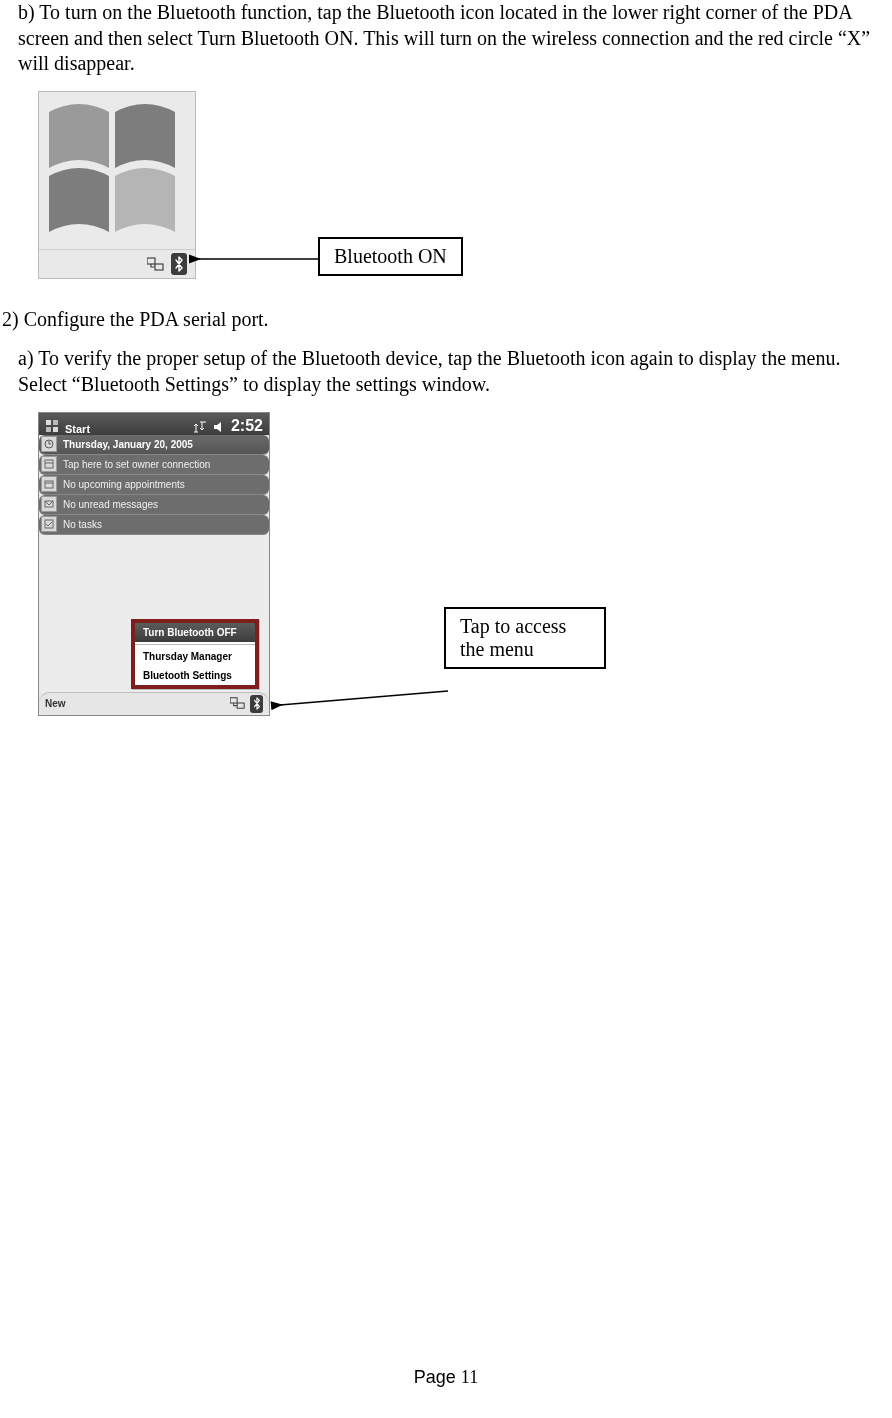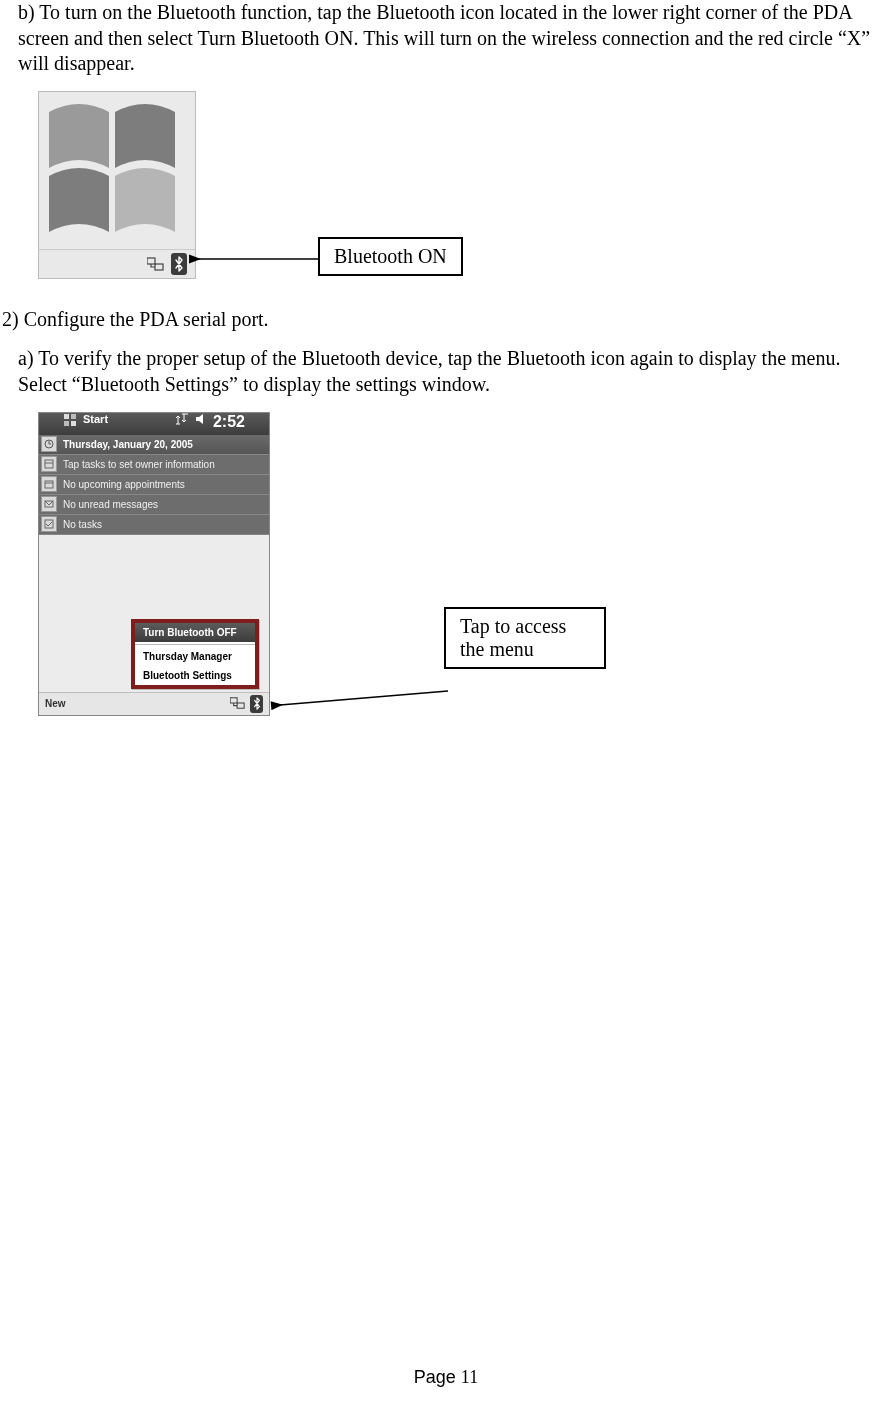--- a/index.html
+++ b/index.html
@@ -95,35 +95,36 @@
     background: #e8e8e8;
     position: relative;
     font-family: Tahoma, Arial, sans-serif;
     font-size: 11px;
     color: #fff;
     overflow: hidden;
   }
   .fig2 .titlebar {
     height: 22px;
     background: linear-gradient(to bottom, #5a5a5a, #3d3d3d);
-    display:flex; align-items:flex-start;
-    padding: 0 24px;
+    display:flex; align-items:flex-end;
+    padding: 0 6px;
     gap: 6px;
     font-weight: bold;
   }
   .fig2 .titlebar .spacer { flex:1; }
   .fig2 .titlebar .tinytxt { font-size:16px; font-weight:bold; }
   .fig2 .row {
     height: 19px;
     display:flex; align-items:center;
     gap: 6px;
     padding: 0 20px 0 2px;
     border-bottom: 1px solid #888;
     font-size: 10px;
     color: #f0f0f0;
+    border-radius: 6px;
   }
   .fig2 .row.date {
     background: linear-gradient(to bottom, #6a6a6a, #555);
     font-weight: bold;
     color: #fff;
   }
   .fig2 .row.info { background: #6d6d6d; }
   .fig2 .row .rowicon {
     width: 14px; height:14px;
     background: #d9d9d9;
@@ -158,21 +159,21 @@
   }
   .fig2 .popup .sep { height:1px; background:#bbb; margin: 2px 0; }
   .fig2 .bottombar {
     position:absolute; left:0; right:0; bottom:0;
     height:22px;
     background:#e6e6e6;
     border-top:1px solid #bdbdbd;
     display:flex; align-items:center;
     padding: 0 6px;
     color:#333;
-    font-size:10px; font-weight:bold;
+    font-size:10px; font-weight:bold;border-radius:11px;
   }
   .fig2 .bottombar .spacer{flex:1;}
   .fig2 .bottombar .bt-icon { width:13px; height:18px; }
 
   .fig2-callout {
     position:absolute;
     left: 406px;
     top: 195px;
     width: 130px;
   }
@@ -275,21 +276,21 @@
         </span>
         <span>Thursday, January 20, 2005</span>
       </div>
       <div class="row info">
         <span class="rowicon">
           <svg width="10" height="10" viewBox="0 0 10 10">
               <rect x="1" y="1" width="8" height="8" fill="none" stroke="#666"></rect>
               <path d="M1 4 H9" stroke="#666"></path>
             </svg>
         </span>
-        <span>Tap tasks to set owner information</span>
+        <span>Tap here to set owner connection</span>
       </div>
       <div class="row info">
         <span class="rowicon">
           <svg width="10" height="10" viewBox="0 0 10 10">
               <rect x="1" y="2" width="8" height="7" fill="none" stroke="#666"></rect>
               <path d="M1 4 H9" stroke="#666"></path>
             </svg>
         </span>
         <span>No upcoming appointments</span>
       </div>

